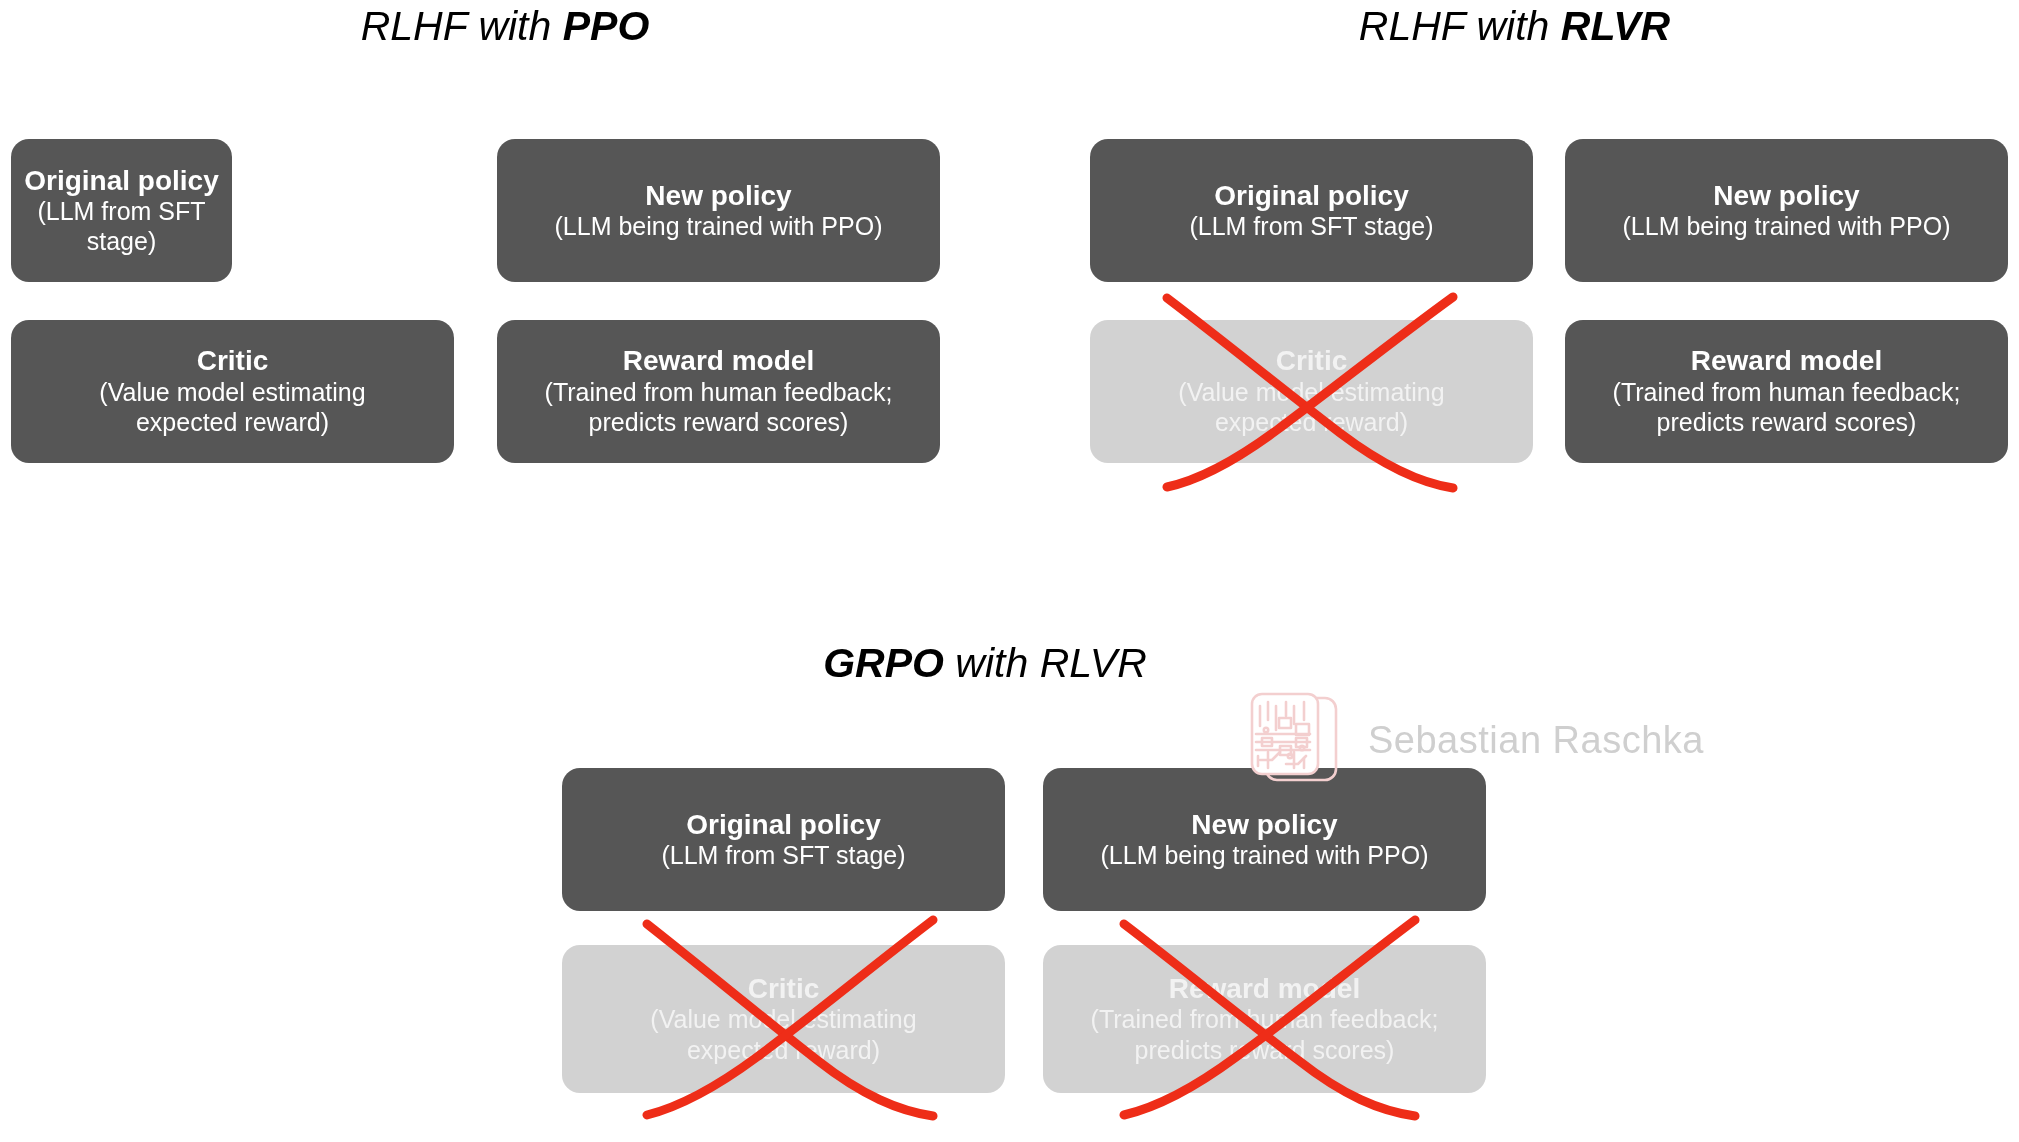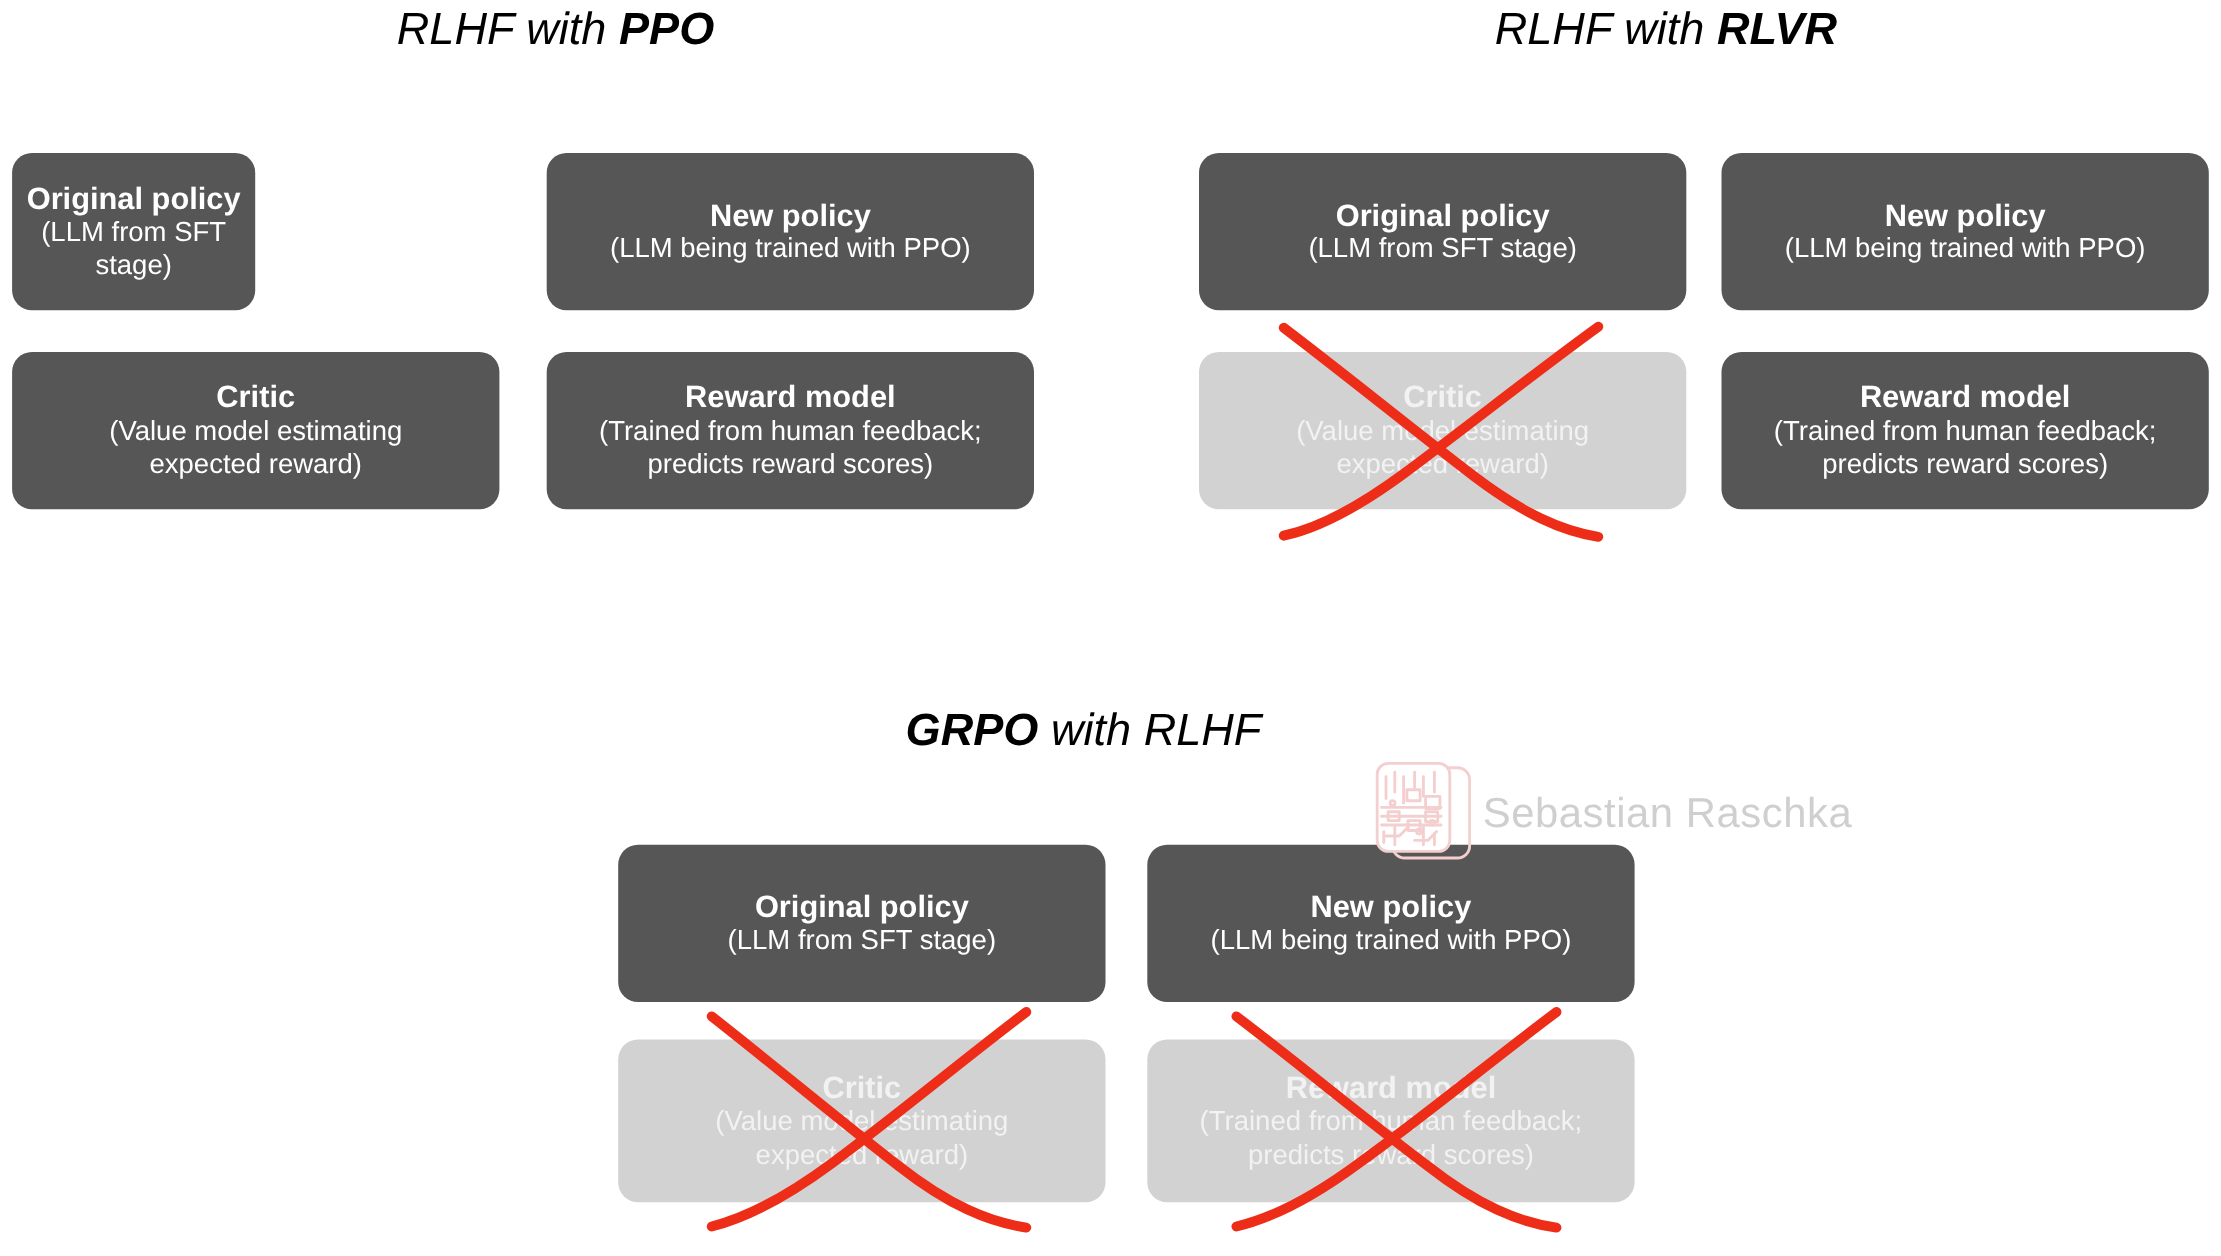--- a/index.html
+++ b/index.html
@@ -72,21 +72,21 @@
     stroke-width: 9;
     stroke-linecap: round;
     fill: none;
   }
 
   
   .watermark {
     position: absolute;
     display: flex;
     align-items: center;
-    gap: 2px;
+    gap: 22px;
     pointer-events: none;
   }
   .watermark .wm-text {
     font-size: 38px;
     font-weight: 400;
     color: #cfcfcf;
     white-space: nowrap;
     letter-spacing: 0.5px;
   }
   .watermark .wm-logo { width: 100px; height: 100px; }
@@ -156,21 +156,21 @@
   <div class="box" style="left:1565px; top:320px; width:443px; height:143px;">
     <div class="box-title">Reward model</div>
     <div class="box-sub">(Trained from human feedback;</div>
     <div class="box-sub">predicts reward scores)</div>
   </div>
 </div>
 
 <div class="panel">
 
   <div class="panel-title" style="left:485px; top:643px; width:1000px;">
-    <span class="em">GRPO</span><span> with RLHF</span>
+    <span class="em">GRPO</span><span> with RLVR</span>
   </div>
 
   <div class="box" style="left:562px; top:768px; width:443px; height:143px;">
     <div class="box-title">Original policy</div>
     <div class="box-sub">(LLM from SFT stage)</div>
   </div>
 
   <div class="box" style="left:1043px; top:768px; width:443px; height:143px;">
     <div class="box-title">New policy</div>
     <div class="box-sub">(LLM being trained with PPO)</div>

